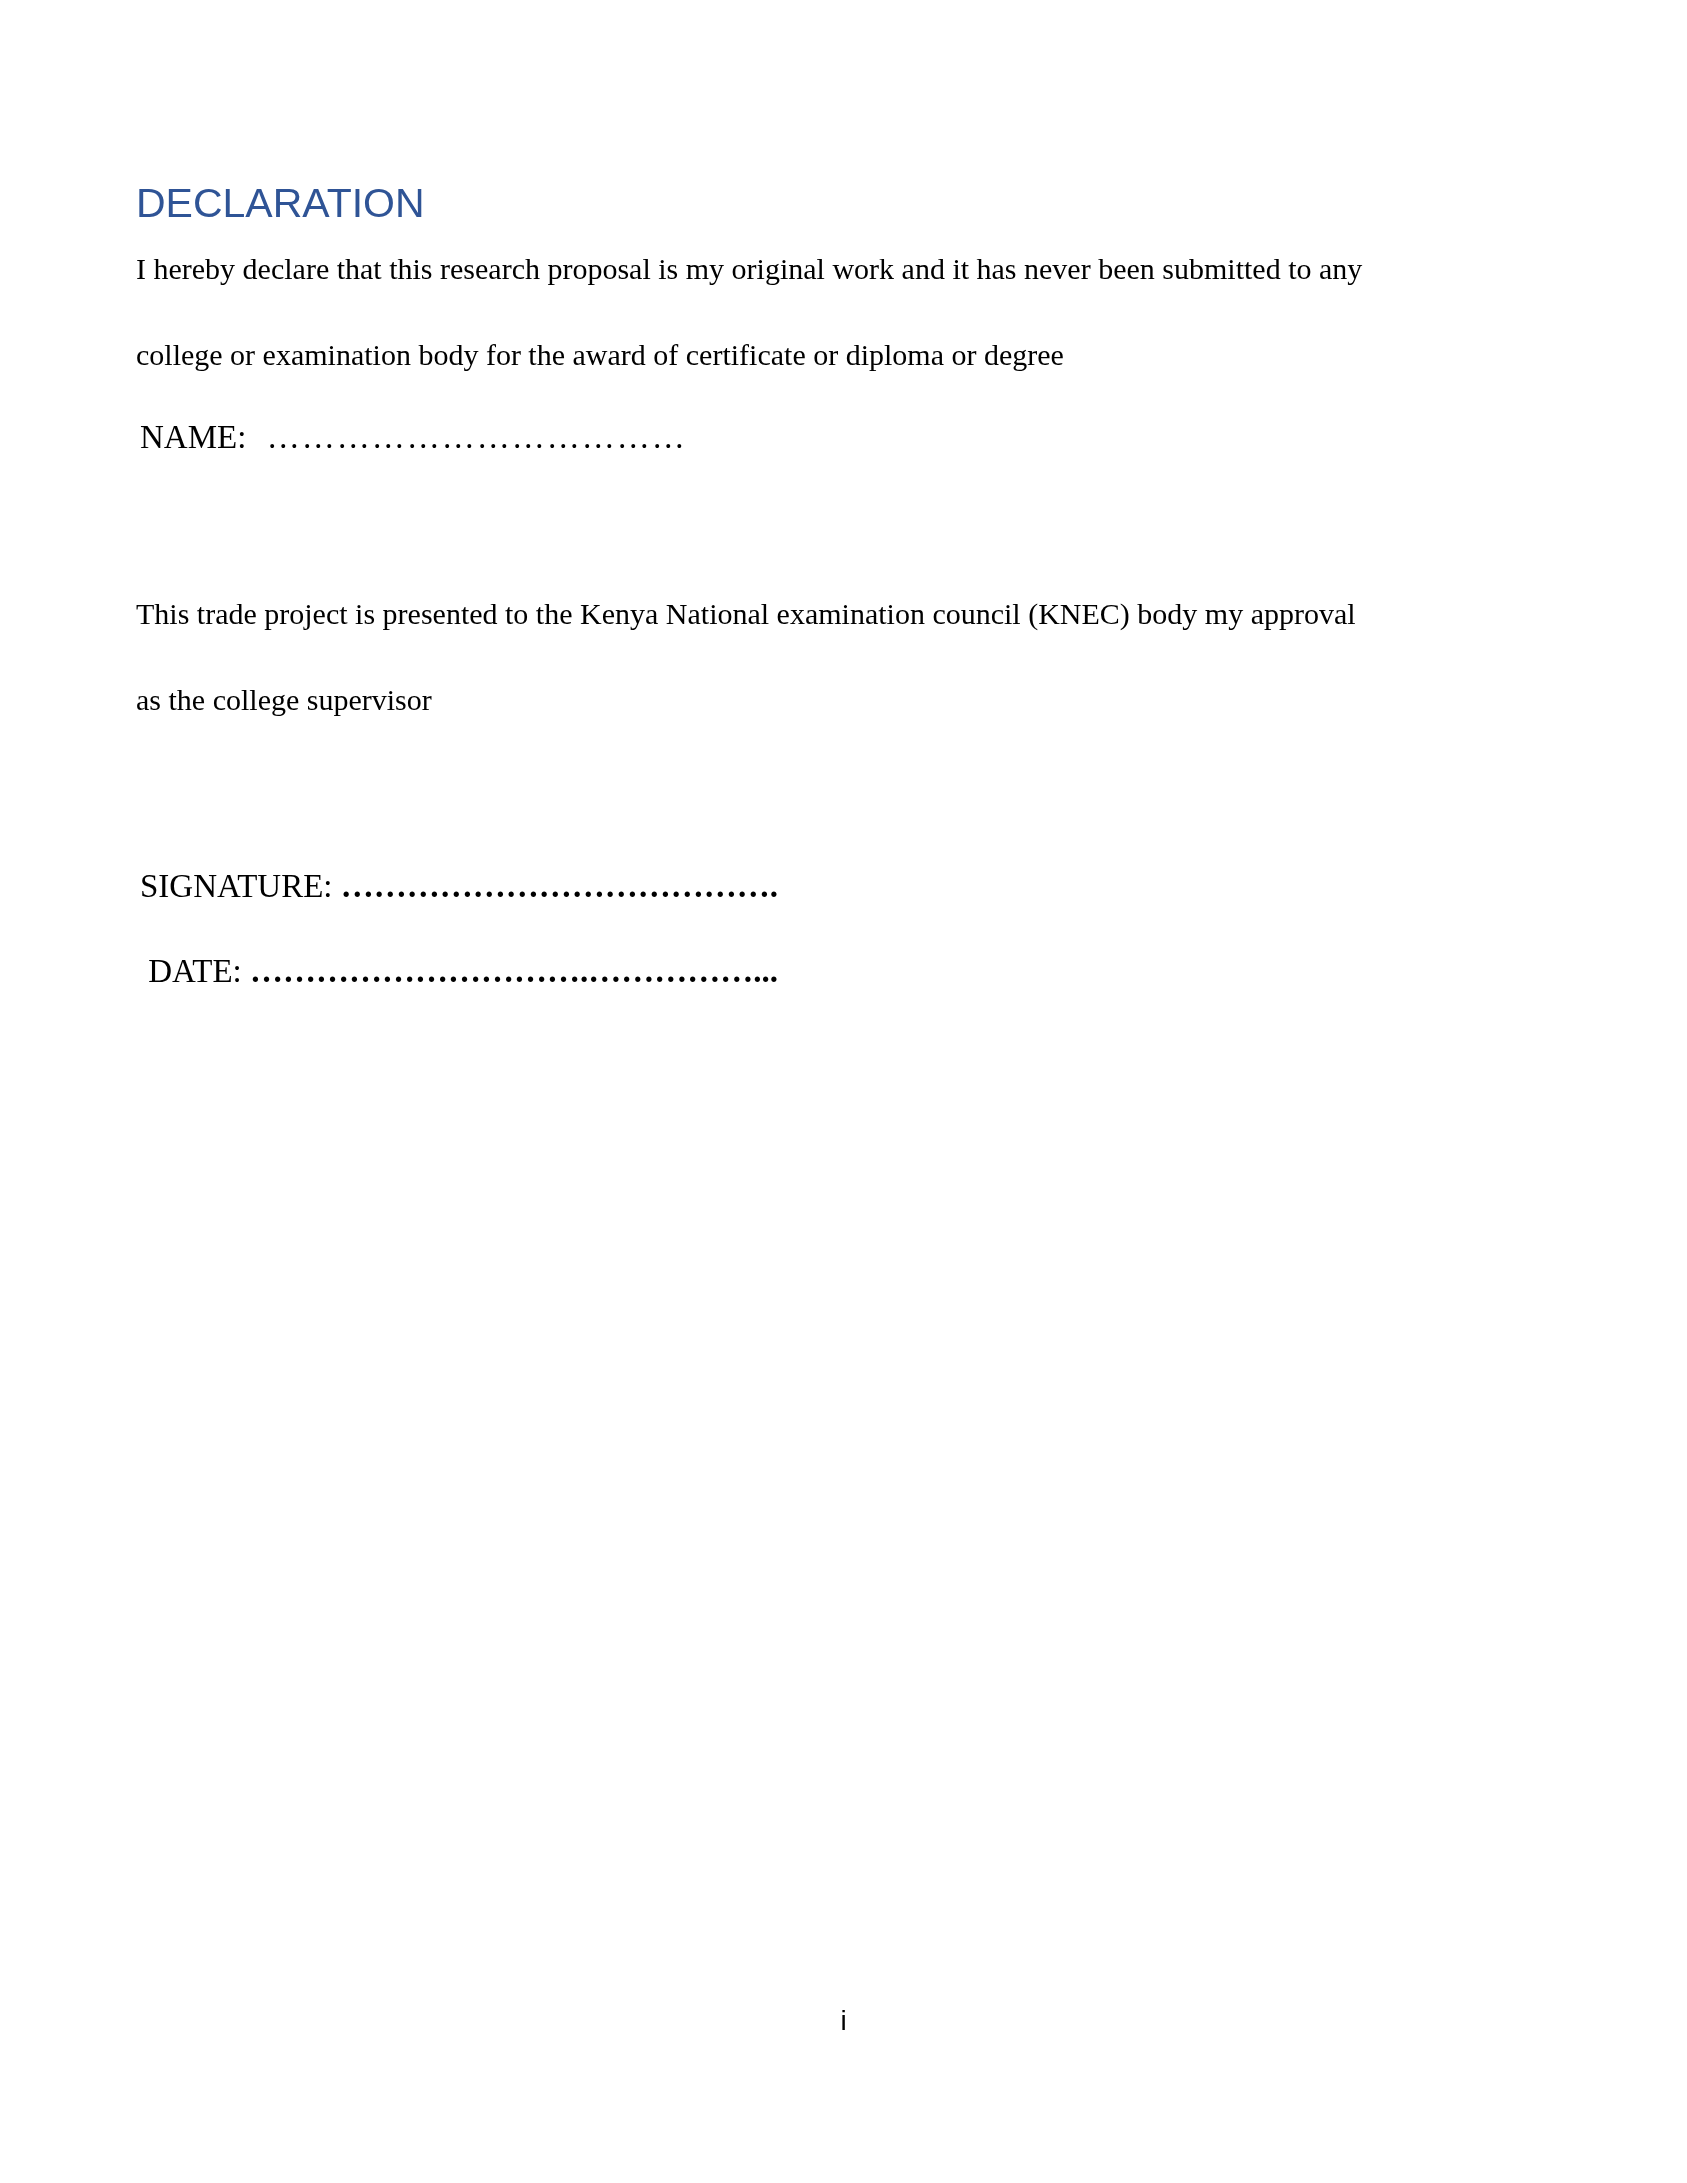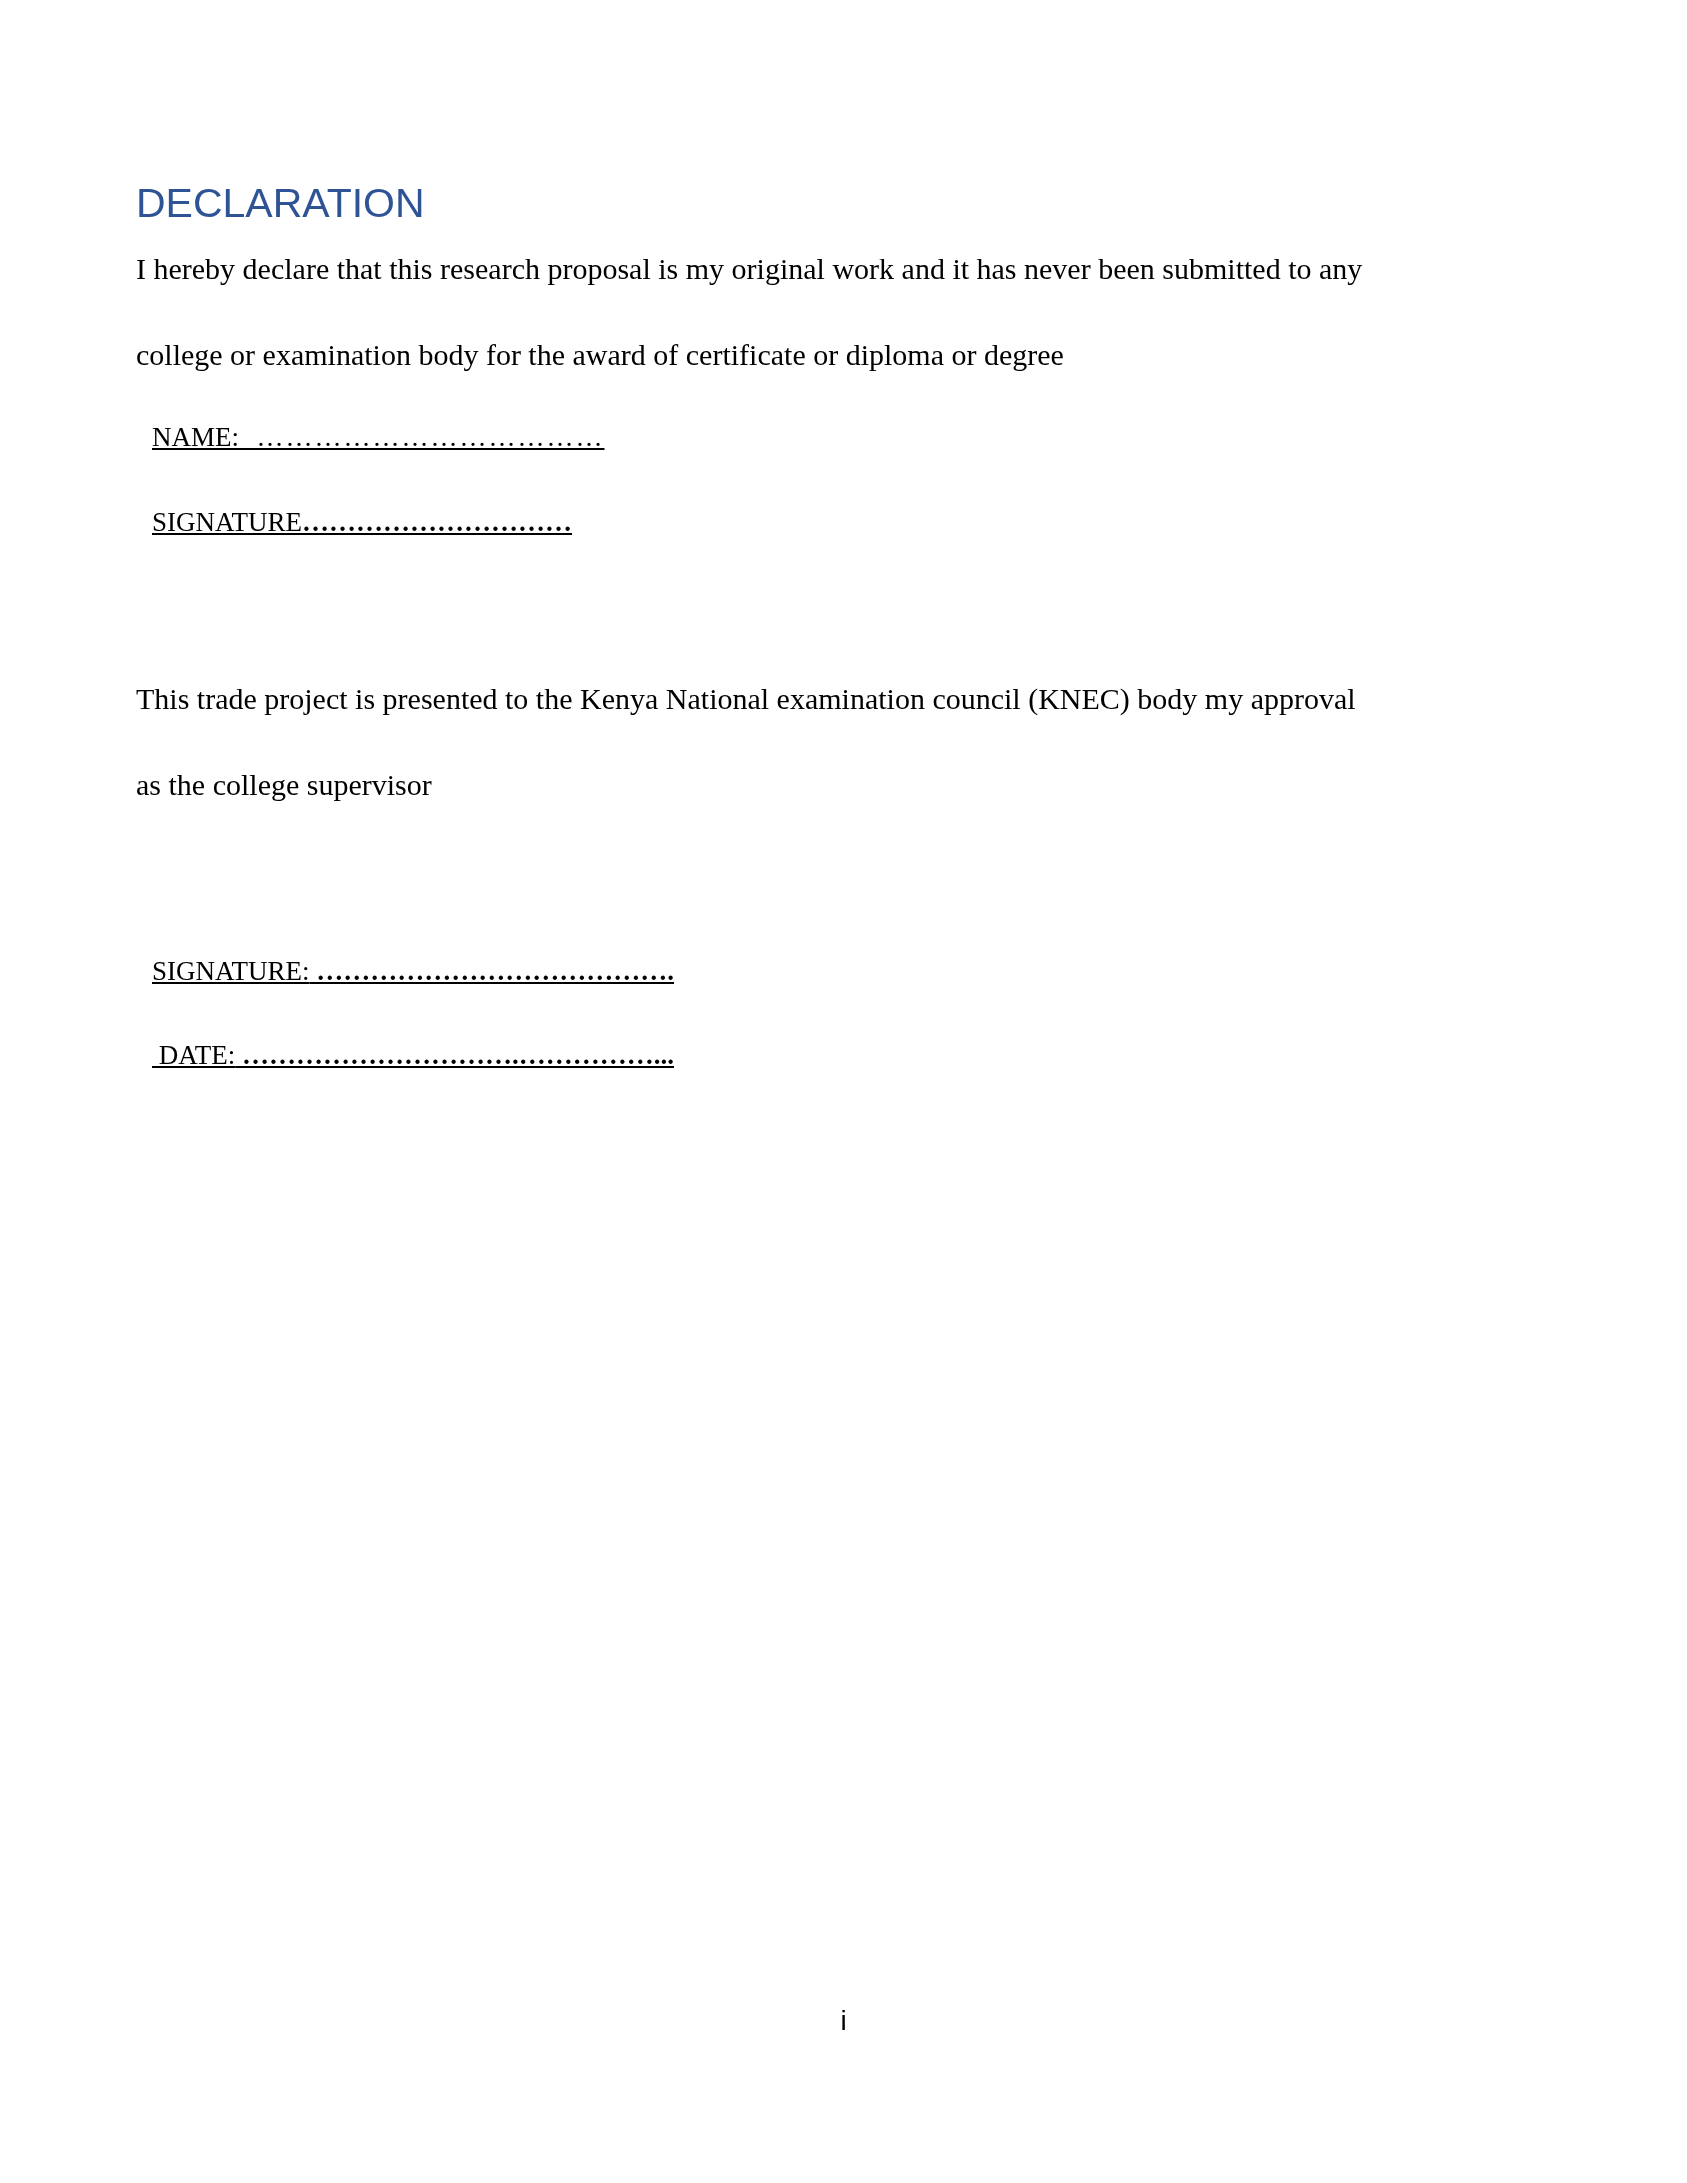--- a/index.html
+++ b/index.html
@@ -30,25 +30,24 @@
   }
   .para {
     margin: 0;
     font-size: 30px;
     line-height: 86px;
     max-width: 1244px;
   }
   .p1 { margin-top: 0; }
   .p2 { margin-top: 101px; }
   .field {
-    margin: 16px;
-    font-size: 27px;
+    margin: 4px;
+    font-size: 33px;
     line-height: 66px;
     white-space: pre;
-    text-decoration: underline;
   }
   .f-name1 { margin-top: 6px; }
   .f-sig1  { margin-top: 18.5px; }
   .f-date1 { margin-top: 18.5px; }
   .f-name2 { margin-top: 15px; }
   .f-sig2  { margin-top: 110px; }
   .f-date2 { margin-top: 18.5px; }
   .dots-bold { font-weight: 700; }
   .dots-thin { letter-spacing: 2px; }
   .footer {
@@ -66,21 +65,20 @@
 <body>
 
 <div class="page">
 
   <h1 class="heading" style="color: rgb(47, 84, 150);">DECLARATION</h1>
 
   <p class="para p1">I hereby declare that this research proposal is my original work and it has never been submitted to any college or examination body for the award of certificate or diploma or degree</p>
 
   <div class="field f-name1"><span>NAME:</span><span class="dots-thin">  ………………………………</span></div>
 
-  <div class="field f-sig1"><span>SIGNATURE</span><span class="dots-bold">…………………………</span></div>
 
 
   <p class="para p2">This trade project is presented to the Kenya National examination council (KNEC) body my approval as the college supervisor</p>
 
 
   <div class="field f-sig2"><span>SIGNATURE:</span><span class="dots-bold"> ………………………………….</span></div>
 
   <div class="field f-date2"><span> DATE:</span><span class="dots-bold"> ………………………….……………...</span></div>
 
   <div class="footer"><span>i</span></div>

